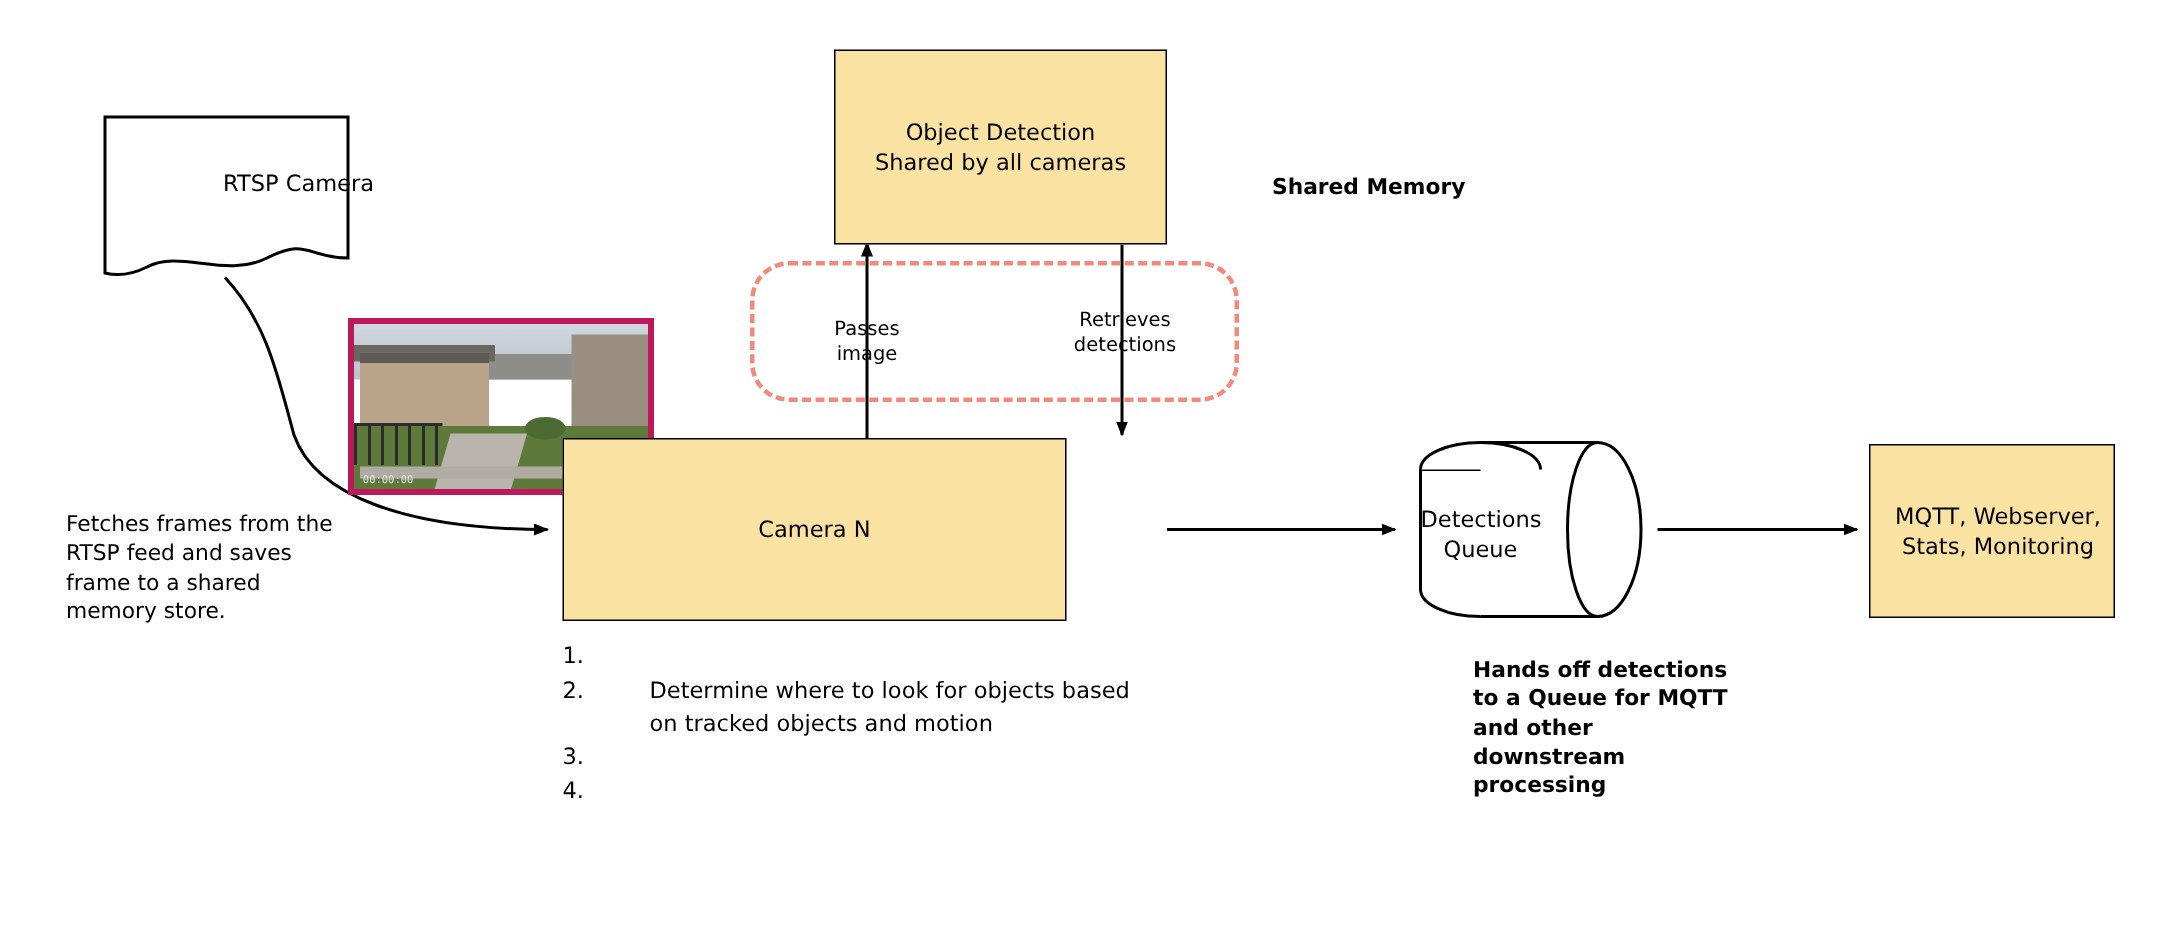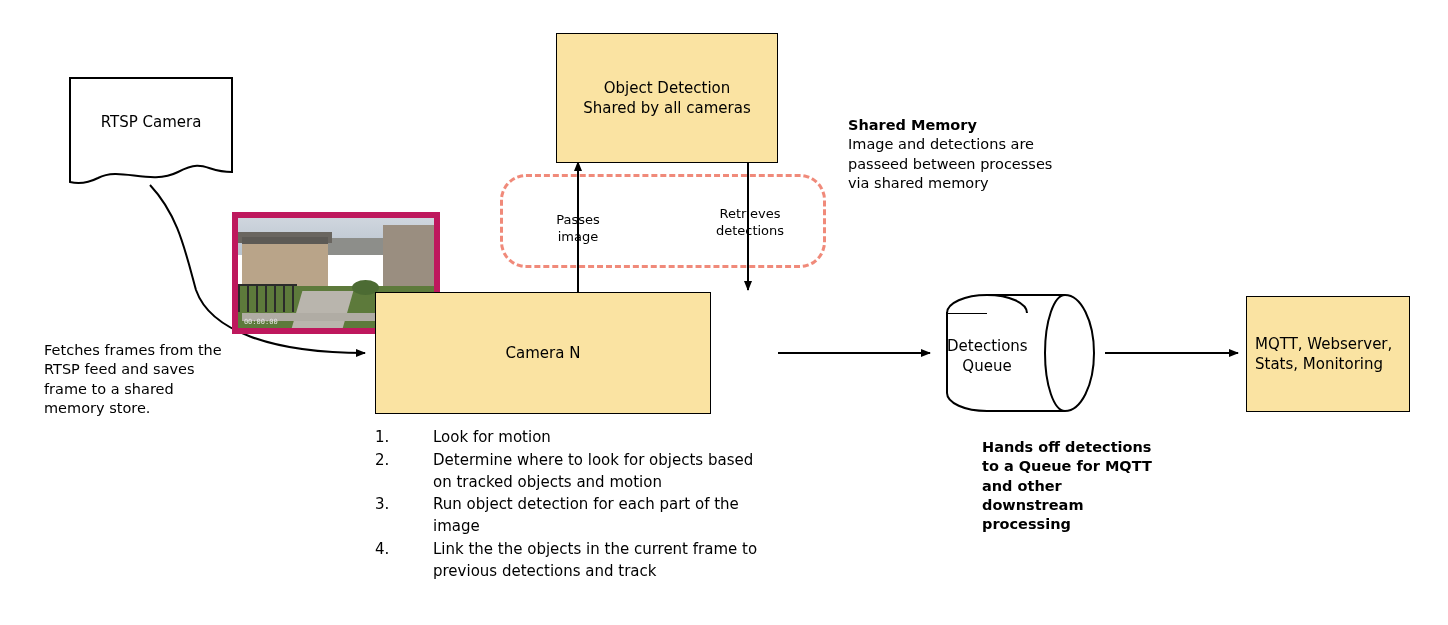--- a/index.html
+++ b/index.html
@@ -70,21 +70,21 @@
   }
   .steps-num {
     width: 58px;
     flex: 0 0 58px;
   }
   .steps-text {
     flex: 1 1 auto;
   }
   .camimg {
     position: absolute;
-    border: 6px solid #be185d;
+    border: 4px solid #be185d;
     overflow: hidden;
   }
   .camimg .sky {
     position: absolute; left:0; top:0; width:100%; height:34%;
     background: linear-gradient(#cfd6de, #b9c3ce);
   }
   .camimg .houseL {
     position: absolute; left: 2%; top: 17%; width: 44%; height: 56%;
     background: #b9a489;
     border-top: 7px solid #5d5a55;
@@ -160,21 +160,21 @@
 
   <g>
     <path d="M947,313 L947,393 A40,18 0 0,0 1027,393 L1027,313 Z" fill="#ffffff" stroke="#000000" stroke-width="2"></path>
     <path d="M987,295 L1065,295 A20,40 0 0,1 1065,411 L987,411" fill="#ffffff" stroke="#000000" stroke-width="2"></path>
     <path d="M947,313 A40,18 0 0,1 1027,313" fill="#ffffff" stroke="#000000" stroke-width="2"></path>
     <path d="M1065,295 A20,58 0 0,0 1065,411" fill="none" stroke="#000000" stroke-width="2"></path>
   </g>
 </svg>
 
 <div class="node" style="left:70px; top:113px; width:162px;">
-  <div class="doc-label" style="position:relative;">RTSP Camera</div>
+  <div class="doc-label" style="position:relative;padding-left:48px;">RTSP Camera</div>
 </div>
 
 <div class="camimg" style="left:232px; top:212px; width:196px; height:110px;">
   <div class="sky"></div>
   <div class="bg-houses"></div>
   <div class="roofL"></div>
   <div class="houseL"></div>
   <div class="houseR"></div>
   <div class="lawn"></div>
   <div class="path"></div>
@@ -196,53 +196,49 @@
   <div>image</div>
 </div>
 
 <div class="edge-label" style="left:688px; top:206px; width:124px;">
   <div>Retrieves</div>
   <div>detections</div>
 </div>
 
 <div class="note" style="left:848px; top:116px; width:206px;">
   <b>Shared Memory</b>
-  <div>Image and detections are passeed between processes via shared memory</div>
 </div>
 
 <div class="node box" style="left:375px; top:292px; width:336px; height:122px;">
   <div>Camera N</div>
 </div>
 
 <div class="node" style="left:947px; top:336px; width:80px; text-align:center; font-size:15px; line-height:1.35;">
   <div>Detections</div>
   <div>Queue</div>
 </div>
 
 <div class="node box" style="left:1246px; top:296px; width:164px; height:116px;">
-  <div style="text-align:left; padding-left:8px; width:100%; box-sizing:border-box;">
+  <div style="text-align:center; padding-left:8px; width:100%; box-sizing:border-box;">
     <div>MQTT, Webserver,</div>
     <div>Stats, Monitoring</div>
   </div>
 </div>
 
 <div class="note" style="left:44px; top:341px; width:178px;">Fetches frames from the RTSP feed and saves frame to a shared memory store.</div>
 
 <div class="note" style="left:982px; top:438px; width:172px; font-weight:bold;">Hands off detections to a Queue for MQTT and other downstream processing</div>
 
 <div class="steps" style="left:375px; top:427px; width:400px;">
   <div class="steps-row">
     <div class="steps-num">1.</div>
-    <div class="steps-text">Look for motion</div>
   </div>
   <div class="steps-row">
     <div class="steps-num">2.</div>
     <div class="steps-text">Determine where to look for objects based on tracked objects and motion</div>
   </div>
   <div class="steps-row">
     <div class="steps-num">3.</div>
-    <div class="steps-text">Run object detection for each part of the image</div>
   </div>
   <div class="steps-row">
     <div class="steps-num">4.</div>
-    <div class="steps-text">Link the the objects in the current frame to previous detections and track</div>
   </div>
 </div>
 
 </body></html>

